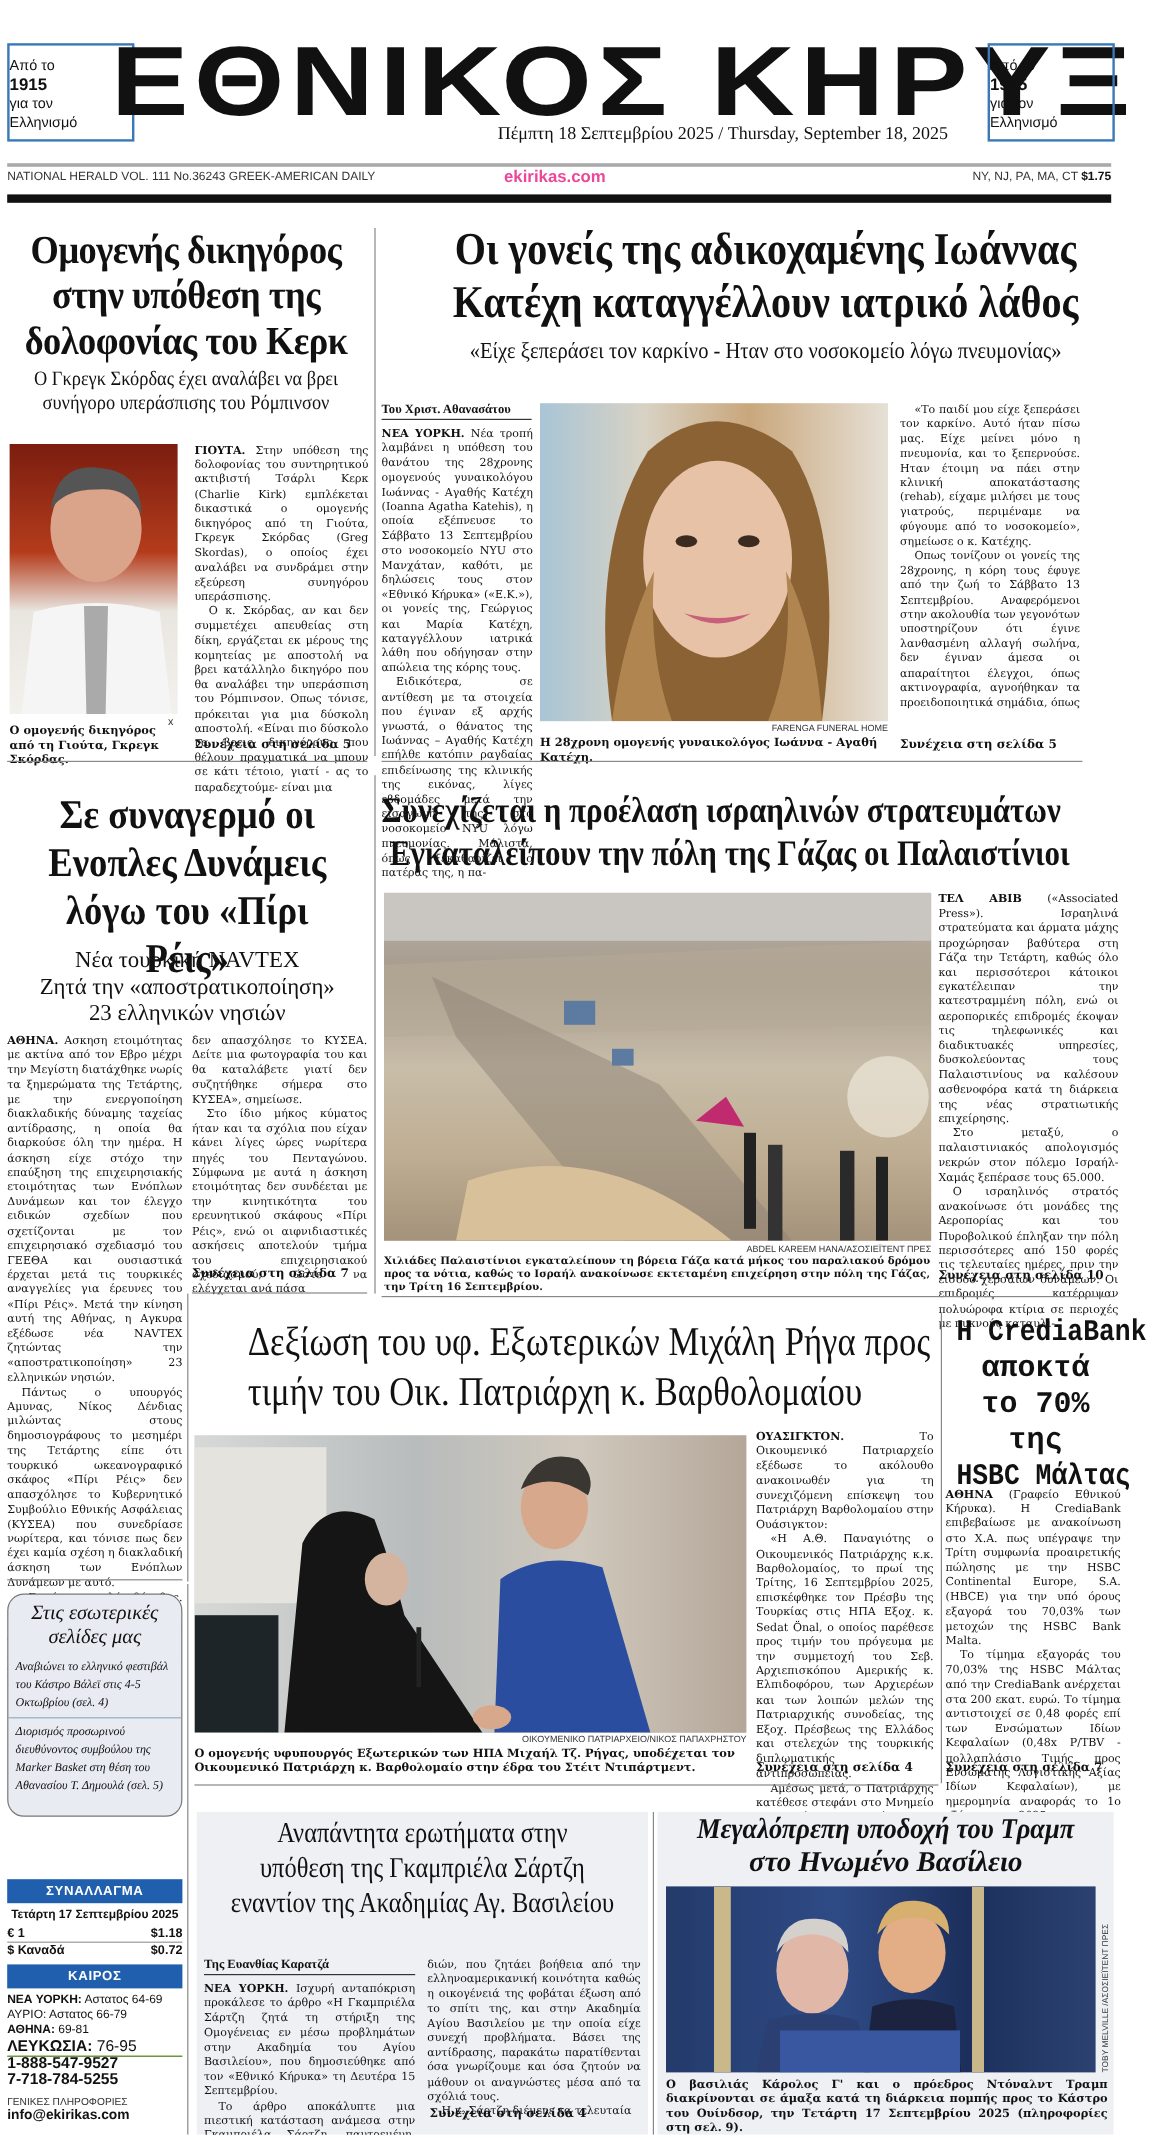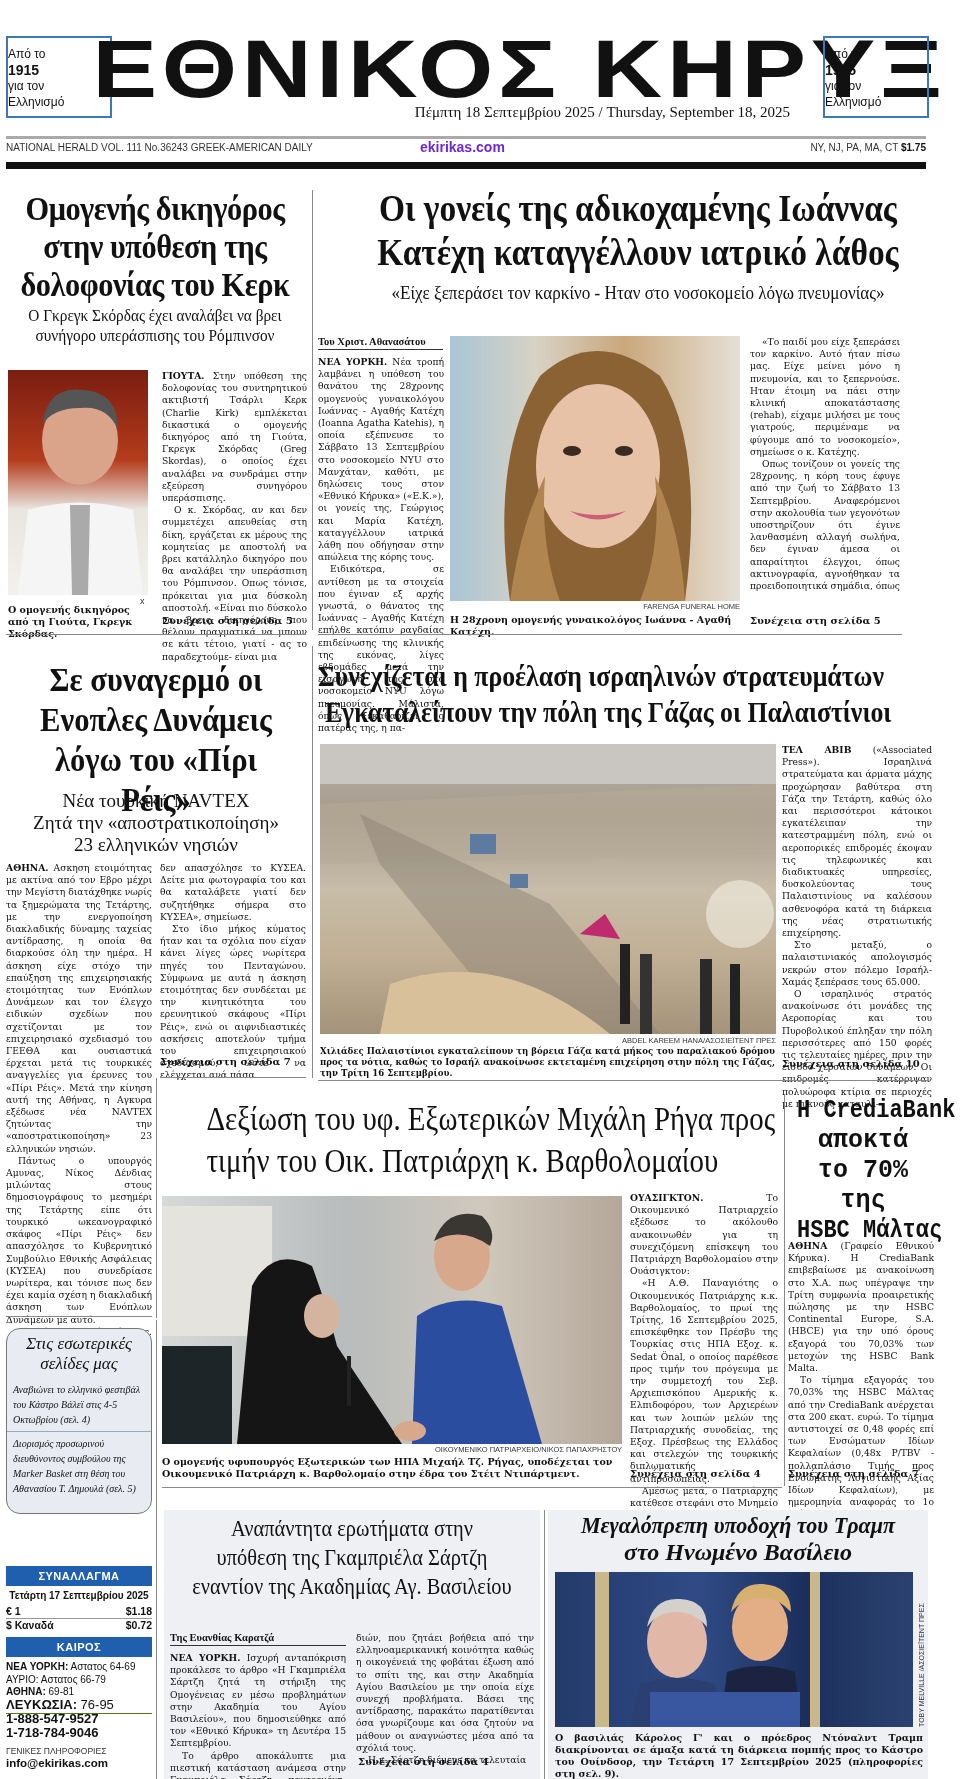--- a/index.html
+++ b/index.html
@@ -46,21 +46,21 @@
 </div>
 <div class="abs dateline" style="left:150px;top:104px;width:640px;">Πέμπτη 18 Σεπτεμβρίου 2025 / Thursday, September 18, 2025</div>
 <div class="abs since-box" style="left:823px;top:36px;">
   <span>Από το</span>
   <b>1915</b>
   <span>για τον</span><br>
   <span>Ελληνισμό</span>
 </div>
 <div class="abs rule-thin" style="left:6px;top:136px;width:920px;"></div>
 <div class="abs sans" style="left:6px;top:142px;font-size:10px;color:#333;">NATIONAL HERALD VOL. 111 No.36243  GREEK-AMERICAN DAILY</div>
-<div class="abs sans" style="left:420px;top:139px;font-size:14px;font-weight:bold;color:#6d28d9;">ekirikas.com</div>
+<div class="abs sans" style="left:420px;top:139px;font-size:14px;font-weight:bold;color:#ec4899;">ekirikas.com</div>
 <div class="abs sans" style="right:34px;top:142px;font-size:10px;color:#333;">
   <span>NY, NJ, PA, MA, CT</span>
   <b style="color:#111;">$1.75</b>
 </div>
 <div class="abs rule-thick" style="left:6px;top:162px;width:920px;"></div>
 
 <div class="abs" style="left:6px;top:190px;width:298px;">
   <h1 style="font-size:33px;line-height:38px;letter-spacing:-0.5px;transform:scaleX(0.92);">Ομογενής δικηγόρος στην υπόθεση της δολοφονίας του Κερκ</h1>
   <h2 style="font-weight:normal;font-size:17px;line-height:20px;margin-top:2px;transform:scaleX(0.9);">Ο Γκρεγκ Σκόρδας έχει αναλάβει να βρει συνήγορο υπεράσπισης του Ρόμπινσον</h2>
 </div>
@@ -231,21 +231,21 @@
 <div class="abs" style="left:6px;top:1637px;width:146px;">
   <div class="blue-bar">ΚΑΙΡΟΣ</div>
   <div class="small-sans" style="margin-top:4px;font-size:10px;line-height:12.5px;"><b>ΝΕΑ ΥΟΡΚΗ:</b> <span>Αστατος 64-69</span></div>
   <div class="small-sans" style="font-size:10px;line-height:12.5px;"><span>ΑΥΡΙΟ:</span> <span>Αστατος 66-79</span></div>
   <div class="small-sans" style="font-size:10px;line-height:12.5px;"><b>ΑΘΗΝΑ:</b> <span>69-81</span></div>
   <div class="small-sans" style="font-size:13px;line-height:12.5px;border-bottom:1px solid #4d7c0f;padding-bottom:2px;"><b>ΛΕΥΚΩΣΙΑ:</b> <span>76-95</span></div>
 </div>
 
 <div class="abs sans" style="left:6px;top:1712px;width:146px;font-weight:bold;font-size:13px;line-height:14px;">
   <div>1-888-547-9527</div>
-  <div>1-718-784-9046</div>
+  <div>7-718-784-5255</div>
 </div>
 <div class="abs sans" style="left:6px;top:1746px;font-size:8.5px;color:#333;">ΓΕΝΙΚΕΣ ΠΛΗΡΟΦΟΡΙΕΣ</div>
 <div class="abs sans" style="left:6px;top:1757px;font-size:11.5px;font-weight:bold;">info@ekirikas.com</div>
 <div class="abs vrule" style="left:156px;top:1320px;height:459px;"></div>
 
 <div class="abs grey-panel" style="left:164px;top:1510px;width:376px;height:269px;"></div>
 <div class="abs" style="left:164px;top:1514px;width:376px;font-family:'Liberation Serif',serif;font-size:24px;line-height:29px;text-align:center;">
   <div style="transform:scaleX(0.85);transform-origin:center top;white-space:nowrap;">Αναπάντητα ερωτήματα στην</div>
   <div style="transform:scaleX(0.85);transform-origin:center top;white-space:nowrap;">υπόθεση της Γκαμπριέλα Σάρτζη</div>
   <div style="transform:scaleX(0.85);transform-origin:center top;white-space:nowrap;">εναντίον της Ακαδημίας Αγ. Βασιλείου</div>

